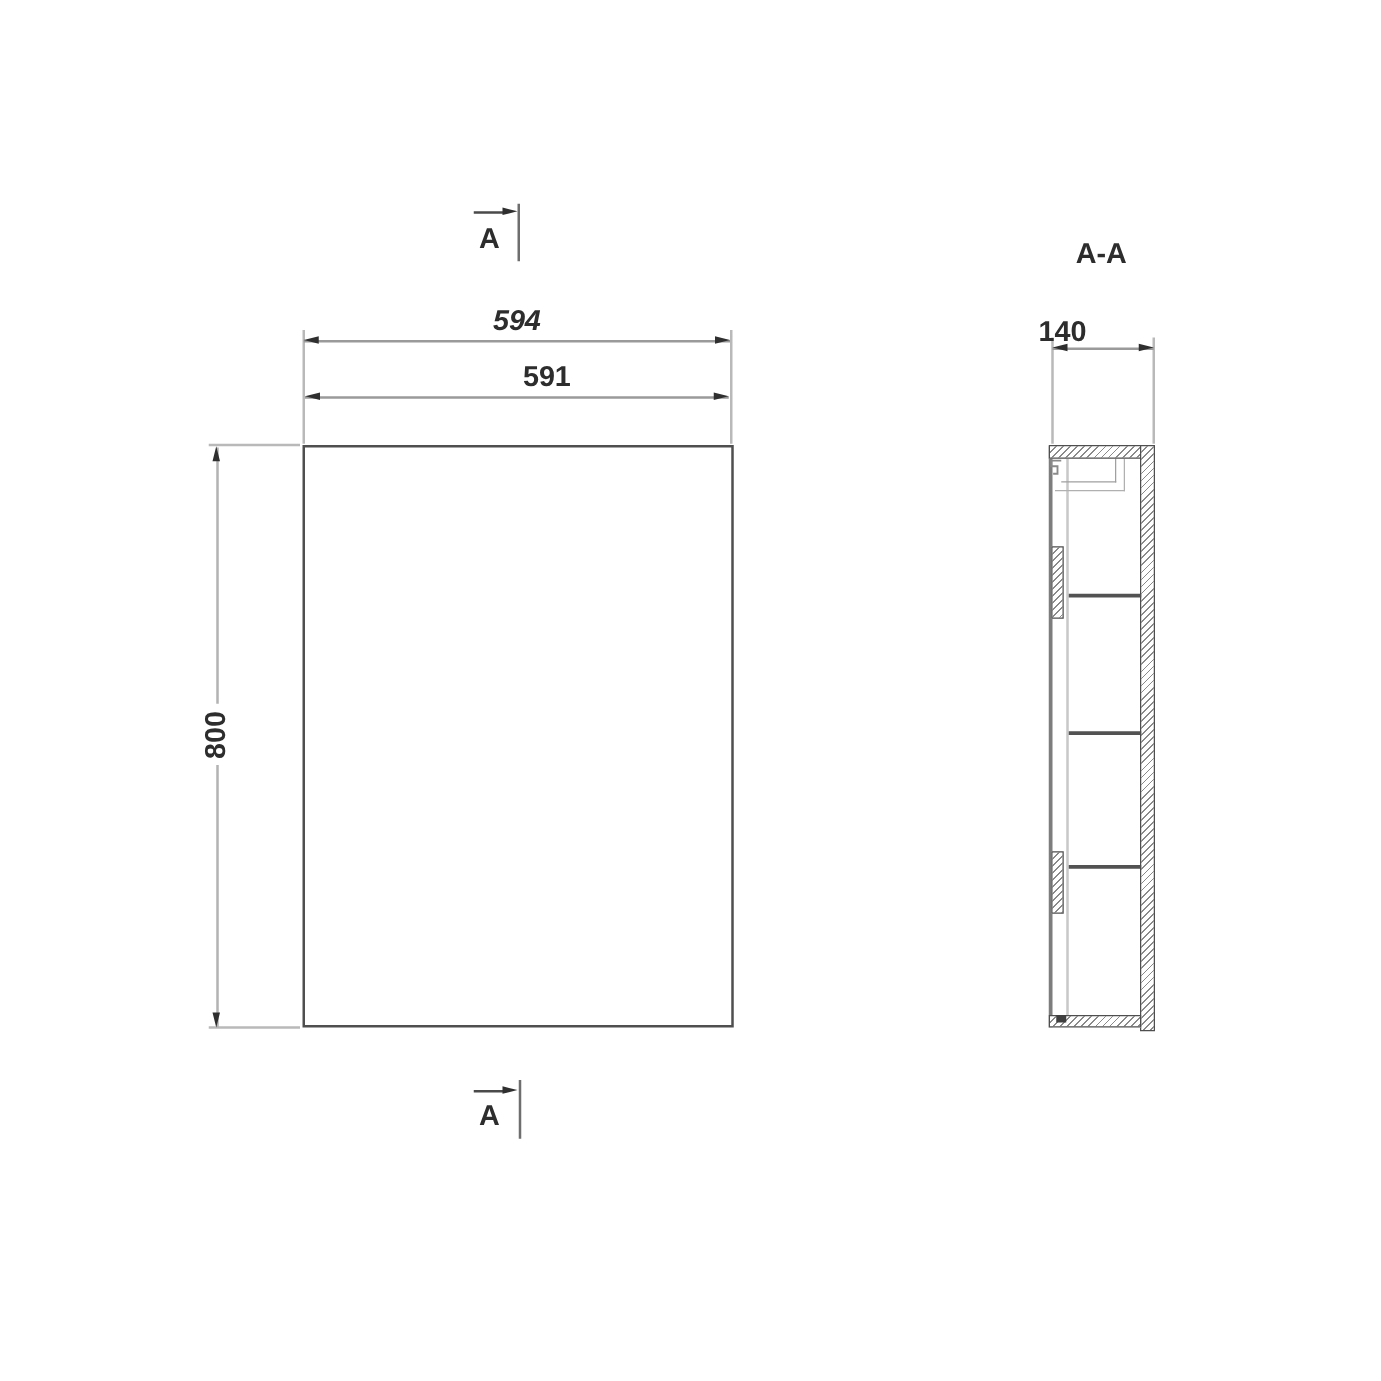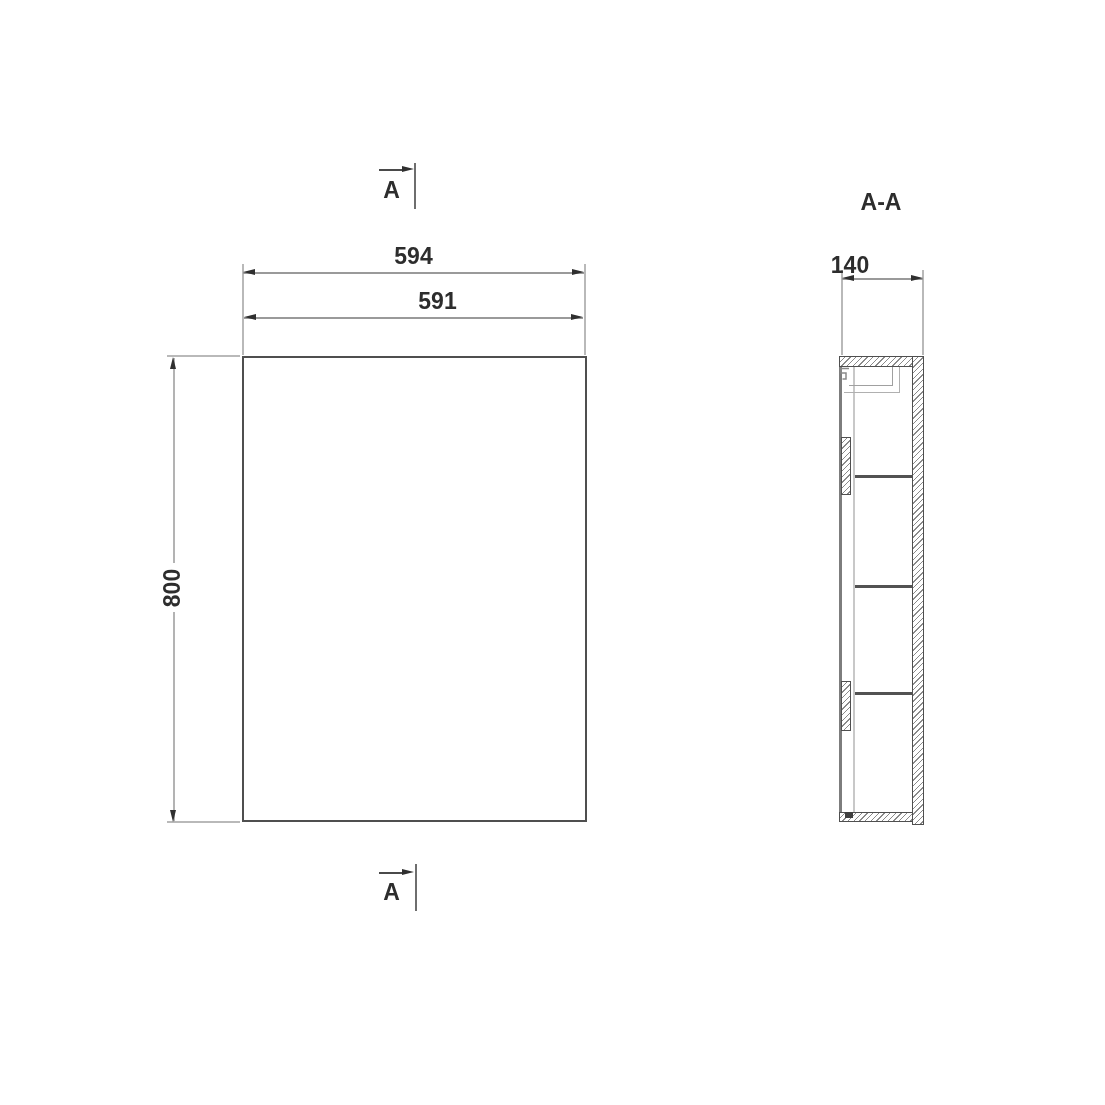--- a/index.html
+++ b/index.html
@@ -50,21 +50,21 @@
 
     <div class="outline" style="left:242px;top:356px;width:345px;height:466px;"></div>
 
     <div class="ext-v" style="left:242px;top:264px;height:91px;"></div>
     <div class="ext-v" style="left:584px;top:264px;height:91px;"></div>
 
     <div>
       <div class="dline-h" style="left:243px;top:272px;width:341px;"></div>
       <div class="ah left" style="left:243px;top:269px;"></div>
       <div class="ah right" style="left:572px;top:269px;"></div>
-      <div class="dim-label" style="left:242px;top:243px;width:343px;">594</div>
+      <div class="dim-label" style="left:242px;top:243px;width:343px;font-style:italic;">594</div>
     </div>
 
     <div>
       <div class="dline-h" style="left:244px;top:317px;width:339px;"></div>
       <div class="ah left" style="left:244px;top:314px;"></div>
       <div class="ah right" style="left:571px;top:314px;"></div>
       <div class="dim-label" style="left:242px;top:288px;width:391px;">591</div>
     </div>
 
     <div class="ext-h" style="left:167px;top:355px;width:73px;"></div>

